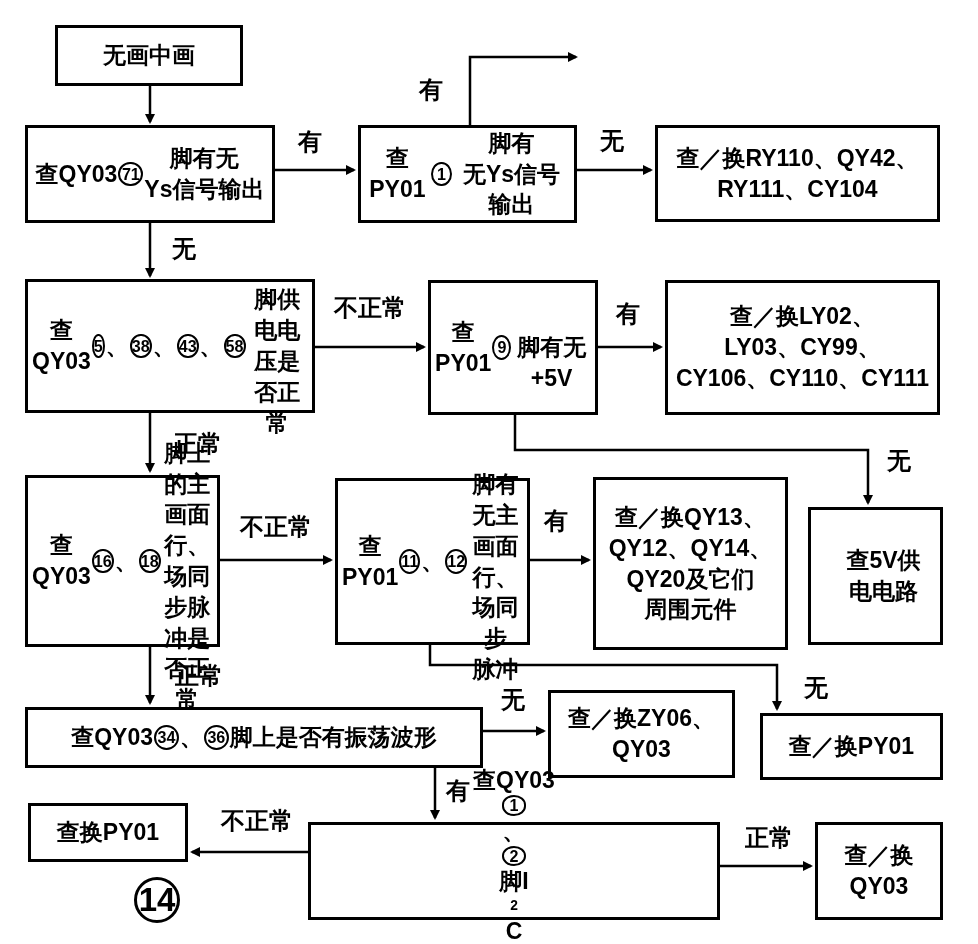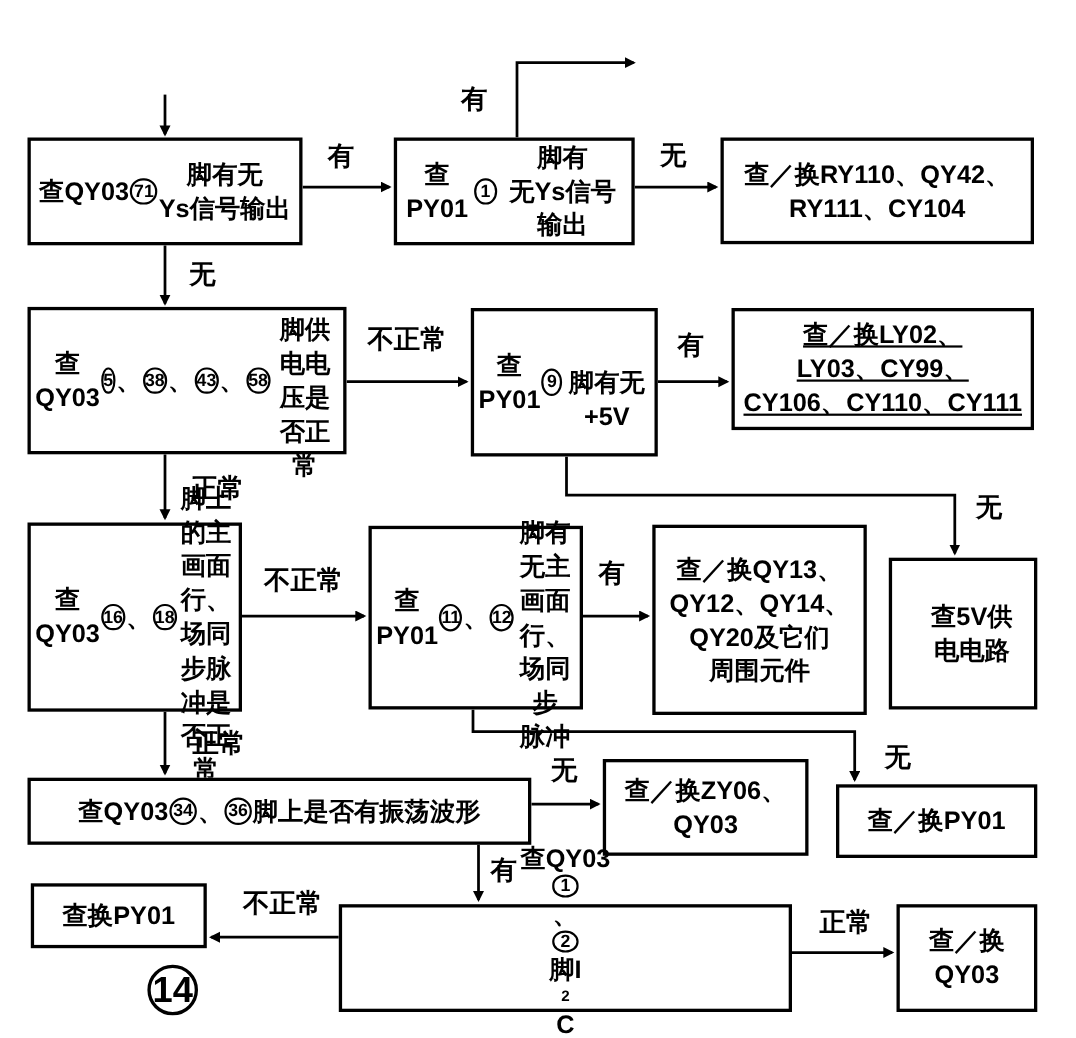--- a/index.html
+++ b/index.html
@@ -45,26 +45,27 @@
       <path d="M220 560 L331 560" class="edge" marker-end="url(#arrow)"></path>
       <path d="M530 560 L589 560" class="edge" marker-end="url(#arrow)"></path>
       <path d="M430 645 L430 665 L777 665 L777 709" class="edge" marker-end="url(#arrow)"></path>
       <path d="M150 647 L150 703" class="edge" marker-end="url(#arrow)"></path>
       <path d="M483 731 L544 731" class="edge" marker-end="url(#arrow)"></path>
       <path d="M435 760 L435 818" class="edge" marker-end="url(#arrow)"></path>
       <path d="M308 852 L192 852" class="edge" marker-end="url(#arrow)"></path>
       <path d="M720 866 L811 866" class="edge" marker-end="url(#arrow)"></path>
     </svg>
   <div class="badge">14</div>
+<div class="node" style="left: 55px; top: 25px; width: 188px; height: 61px;">无画中画</div>
     <div class="node" style="left: 25px; top: 125px; width: 250px; height: 98px;">查QY03<span class="circ">71</span>脚有无<br>Ys信号输出</div>
     <div class="node" style="left: 358px; top: 125px; width: 219px; height: 98px;">查PY01<span class="circ">1</span>脚有<br>无Ys信号输出</div>
     <div class="node" style="left: 655px; top: 125px; width: 285px; height: 97px;">查／换RY110、QY42、<br>RY111、CY104</div>
     <div class="node" style="left: 25px; top: 279px; width: 290px; height: 134px;">查QY03<span class="circ">5</span>、<span class="circ">38</span>、<span class="circ">43</span>、<span class="circ">58</span><br>脚供电电压是否正常</div>
     <div class="node" style="left: 428px; top: 280px; width: 170px; height: 135px;">查PY01<span class="circ">9</span><br>脚有无+5V</div>
-    <div class="node" style="left: 665px; top: 280px; width: 275px; height: 111px; text-decoration: underline;">查／换LY02、<br>LY03、CY99、<br>CY106、CY110、CY111</div>
+    <div class="node" style="left: 665px; top: 280px; width: 275px; height: 135px;">查／换LY02、<br>LY03、CY99、<br>CY106、CY110、CY111</div>
     <div class="node" style="left: 25px; top: 475px; width: 195px; height: 172px;">查QY03<span class="circ">16</span>、<span class="circ">18</span><br>脚上的主画面<br>行、场同步脉<br>冲是否正常</div>
     <div class="node" style="left: 335px; top: 478px; width: 195px; height: 167px;">查PY01<span class="circ">11</span>、<span class="circ">12</span><br>脚有无主画面<br>行、场同步<br>脉冲</div>
     <div class="node" style="left: 593px; top: 477px; width: 195px; height: 173px;">查／换QY13、<br>QY12、QY14、<br>QY20及它们<br>周围元件</div>
     <div class="node" style="left: 808px; top: 507px; width: 135px; height: 138px; padding-left: 20px;">查5V供<br>电电路</div>
     <div class="node" style="left: 25px; top: 707px; width: 458px; height: 61px;">查QY03<span class="circ">34</span>、<span class="circ">36</span>脚上是否有振荡波形</div>
     <div class="node" style="left: 548px; top: 690px; width: 187px; height: 88px;">查／换ZY06、<br>QY03</div>
     <div class="node" style="left: 760px; top: 713px; width: 183px; height: 67px;">查／换PY01</div>
     <div class="node" style="left: 308px; top: 822px; width: 412px; height: 98px; flex-direction: column;">查QY03<span class="circ">1</span>、<span class="circ">2</span>脚I<sup>2</sup>C<br>总线波形是否正常</div>
     <div class="node" style="left: 28px; top: 803px; width: 160px; height: 59px;">查换PY01</div>
     <div class="node" style="left: 815px; top: 822px; width: 128px; height: 98px;">查／换<br>QY03</div>

